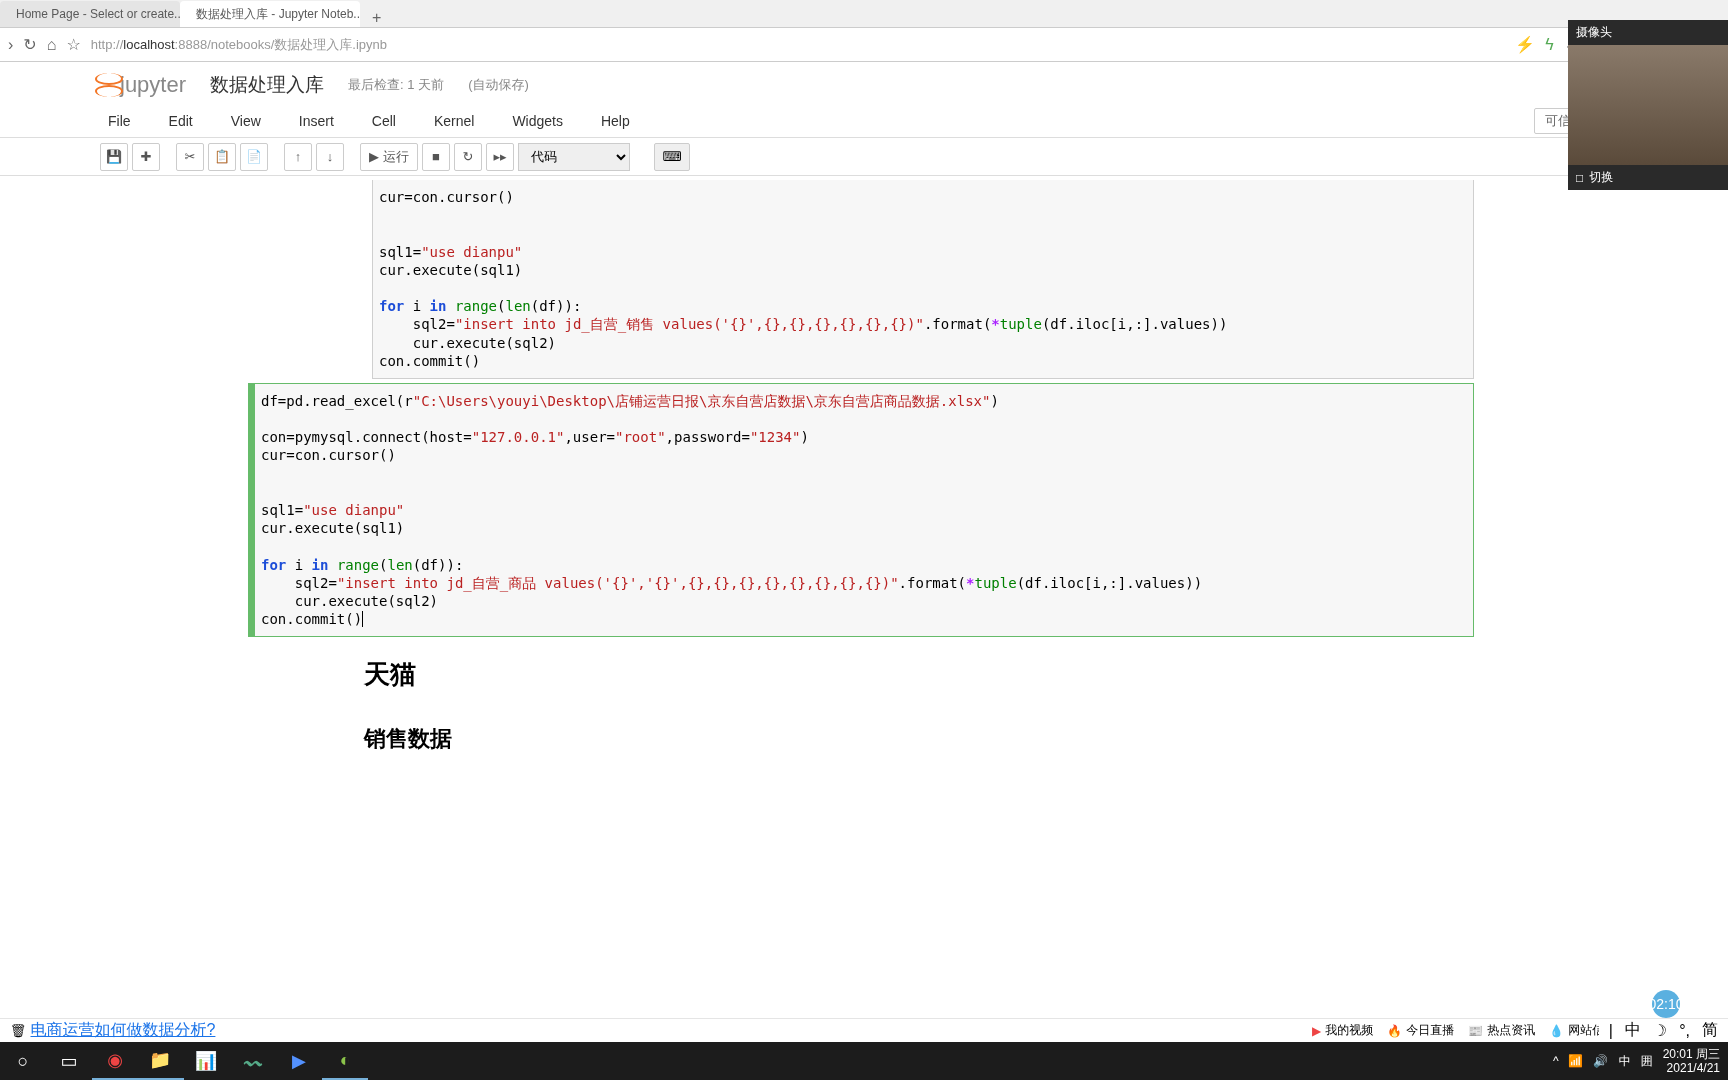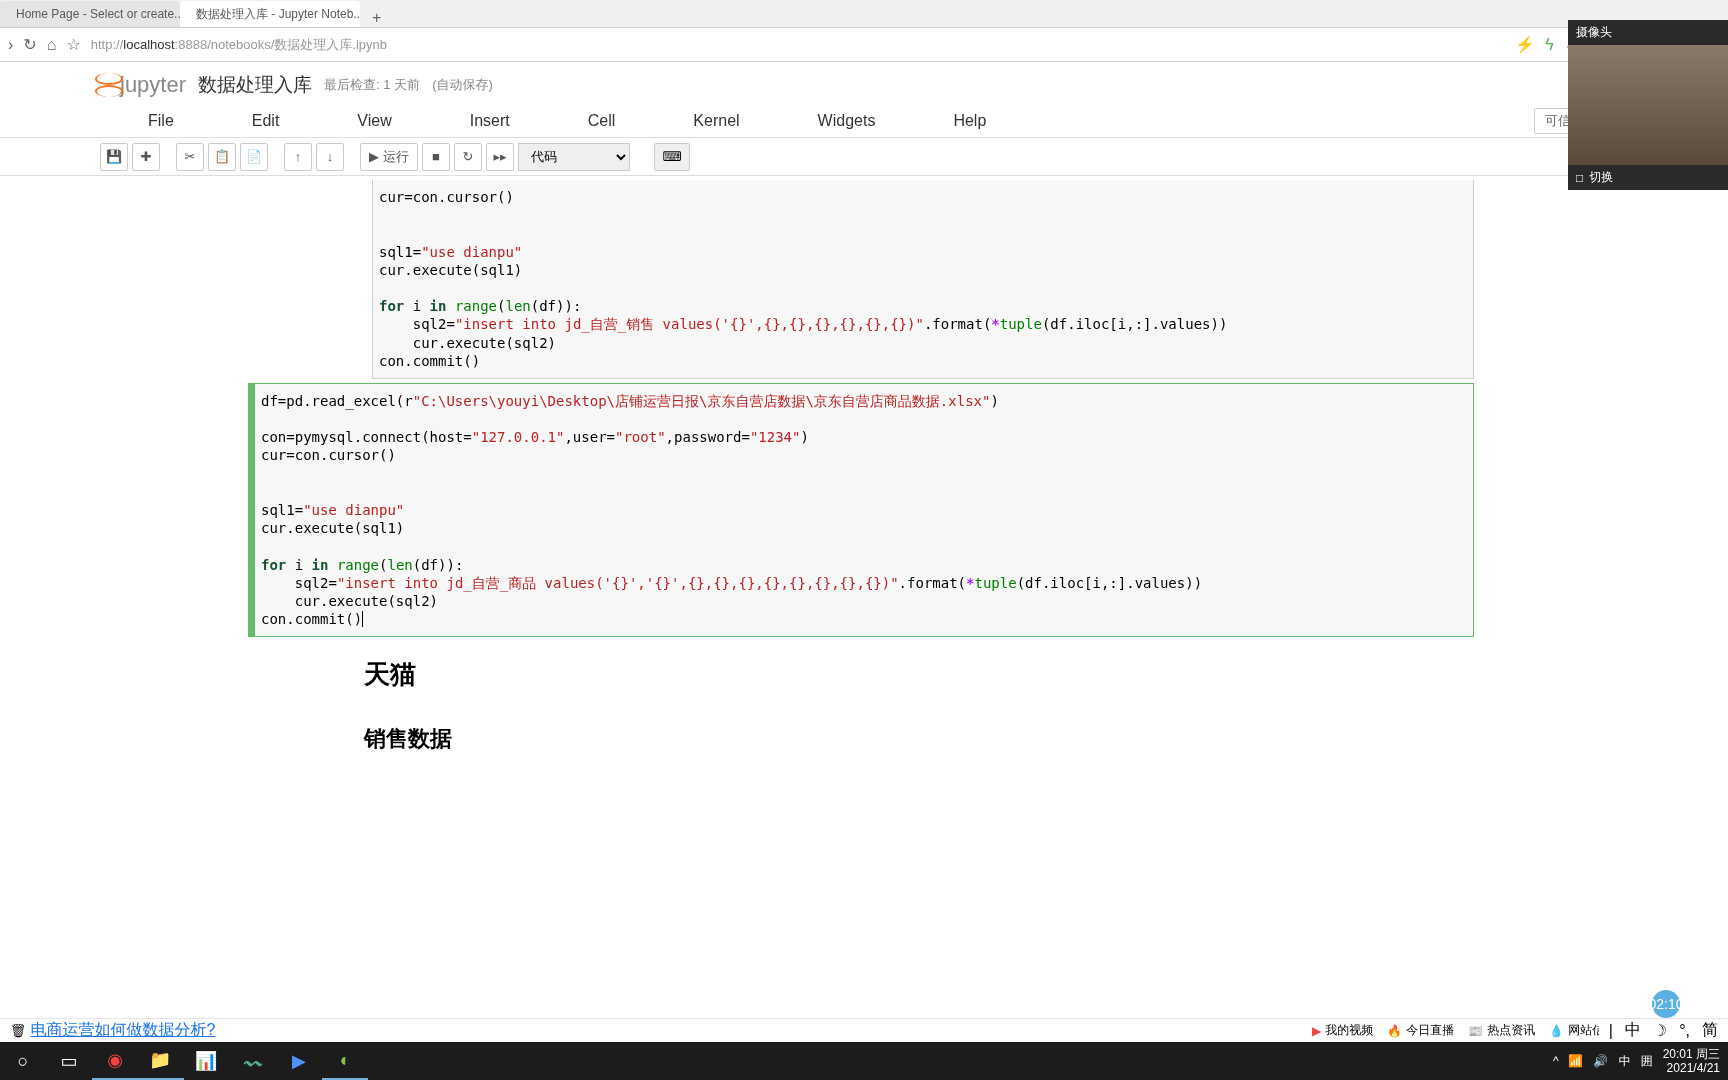--- a/index.html
+++ b/index.html
@@ -14,34 +14,34 @@
 .tab-favicon.home { background: #f37626; }
 .tab-plus { padding: 0 12px; color: #666; font-size: 16px; }
 
 .browser-addr { height: 34px; display: flex; align-items: center; padding: 0 8px; gap: 10px; border-bottom: 1px solid #ccc; }
 .addr-icon { color: #666; font-size: 16px; cursor: pointer; }
 .addr-url { flex: 1; color: #999; font-size: 13px; }
 .addr-url .bold { color: #333; }
 .addr-search { color: #999; font-size: 13px; display: flex; align-items: center; gap: 4px; }
 
 
-.jupyter-header { display: flex; align-items: center; padding: 8px 20px 4px 100px; gap: 12px; }
+.jupyter-header { display: flex; align-items: center; padding: 8px 20px 4px 100px; gap: 24px; }
 .jupyter-logo { display: flex; align-items: center; gap: 6px; }
 .jupyter-logo-circles { width: 14px; height: 30px; position: relative; }
 .jupyter-logo-circles::before, .jupyter-logo-circles::after { content: ''; position: absolute; width: 24px; height: 10px; border: 2px solid #f37626; border-radius: 50%; left: -5px; }
 .jupyter-logo-circles::before { top: 3px; border-top: none; }
 .jupyter-logo-circles::after { bottom: 3px; border-bottom: none; }
 .jupyter-text { color: #888; font-size: 22px; font-weight: 300; }
 .notebook-title { font-size: 19px; color: #333; }
 .notebook-meta { font-size: 13px; color: #888; }
 .python-logo { margin-left: auto; font-size: 24px; color: #3776ab; }
 
 
 .menu-bar { display: flex; align-items: center; padding: 0 100px; height: 34px; border-bottom: 1px solid #ddd; gap: 22px; position: relative; }
-.menu-item { font-size: 16px; color: #333; cursor: pointer; padding: 6px 8px; margin-left: 40px; }
+.menu-item { font-size: 14px; color: #333; cursor: pointer; padding: 6px 8px; }
 .trusted-box { margin-left: auto; border: 1px solid #ccc; padding: 3px 10px; font-size: 13px; color: #666; border-radius: 2px; }
 .pencil-icon { color: #666; cursor: pointer; }
 
 
 .toolbar { display: flex; align-items: center; padding: 4px 100px; height: 38px; gap: 4px; border-bottom: 1px solid #ddd; }
 .tool-btn { border: 1px solid #ccc; background: #fff; width: 28px; height: 28px; display: flex; align-items: center; justify-content: center; border-radius: 2px; cursor: pointer; color: #555; font-size: 13px; }
 .tool-btn.wide { width: auto; padding: 0 8px; gap: 4px; }
 .tool-sep { width: 8px; }
 .cell-type-select { border: 1px solid #ccc; height: 28px; padding: 0 8px; font-size: 13px; width: 112px; }
 .keyboard-btn { border: 1px solid #ccc; width: 36px; height: 28px; display: flex; align-items: center; justify-content: center; border-radius: 2px; margin-left: 20px; }
@@ -53,21 +53,21 @@
 .cell { display: flex; margin: 4px 0; gap: 8px; }
 .cell-prompt { width: 110px; text-align: right; padding: 8px 8px 0 0; color: #303f9f; font-family: monospace; font-size: 14px; flex-shrink: 0; }
 .cell-input { flex: 1; border: 1px solid #cfcfcf; background: #f7f7f7; padding: 8px 6px; font-family: "DejaVu Sans Mono", monospace; font-size: 14px; line-height: 1.3; white-space: pre; color: #000; }
 .cell.selected .cell-input { border: 1px solid #66bb6a; box-shadow: -6px 0 0 #66bb6a; }
 .cell.partial .cell-input { border-top: none; }
 
 .md-cell { padding: 8px 0 8px 110px; }
 .md-h2 { font-size: 22px; font-weight: bold; color: #000; padding: 8px 0; }
 
 
-.kw { color: #14532d; font-weight: bold; }
+.kw { color: #1d4ed8; font-weight: bold; }
 .str { color: #BA2121; }
 .builtin { color: #008000; }
 .op { color: #AA22FF; font-weight: bold; }
 
 
 .camera-overlay { position: absolute; top: 20px; right: 0; width: 160px; background: #1a1a1a; color: #fff; }
 .camera-header { padding: 4px 8px; font-size: 12px; background: #2a2a2a; }
 .camera-view { width: 160px; height: 120px; background: linear-gradient(180deg, #8a7a6a 0%, #5a4a3a 100%); position: relative; }
 .camera-footer { padding: 4px 8px; font-size: 12px; background: #2a2a2a; display: flex; align-items: center; gap: 6px; }
 

